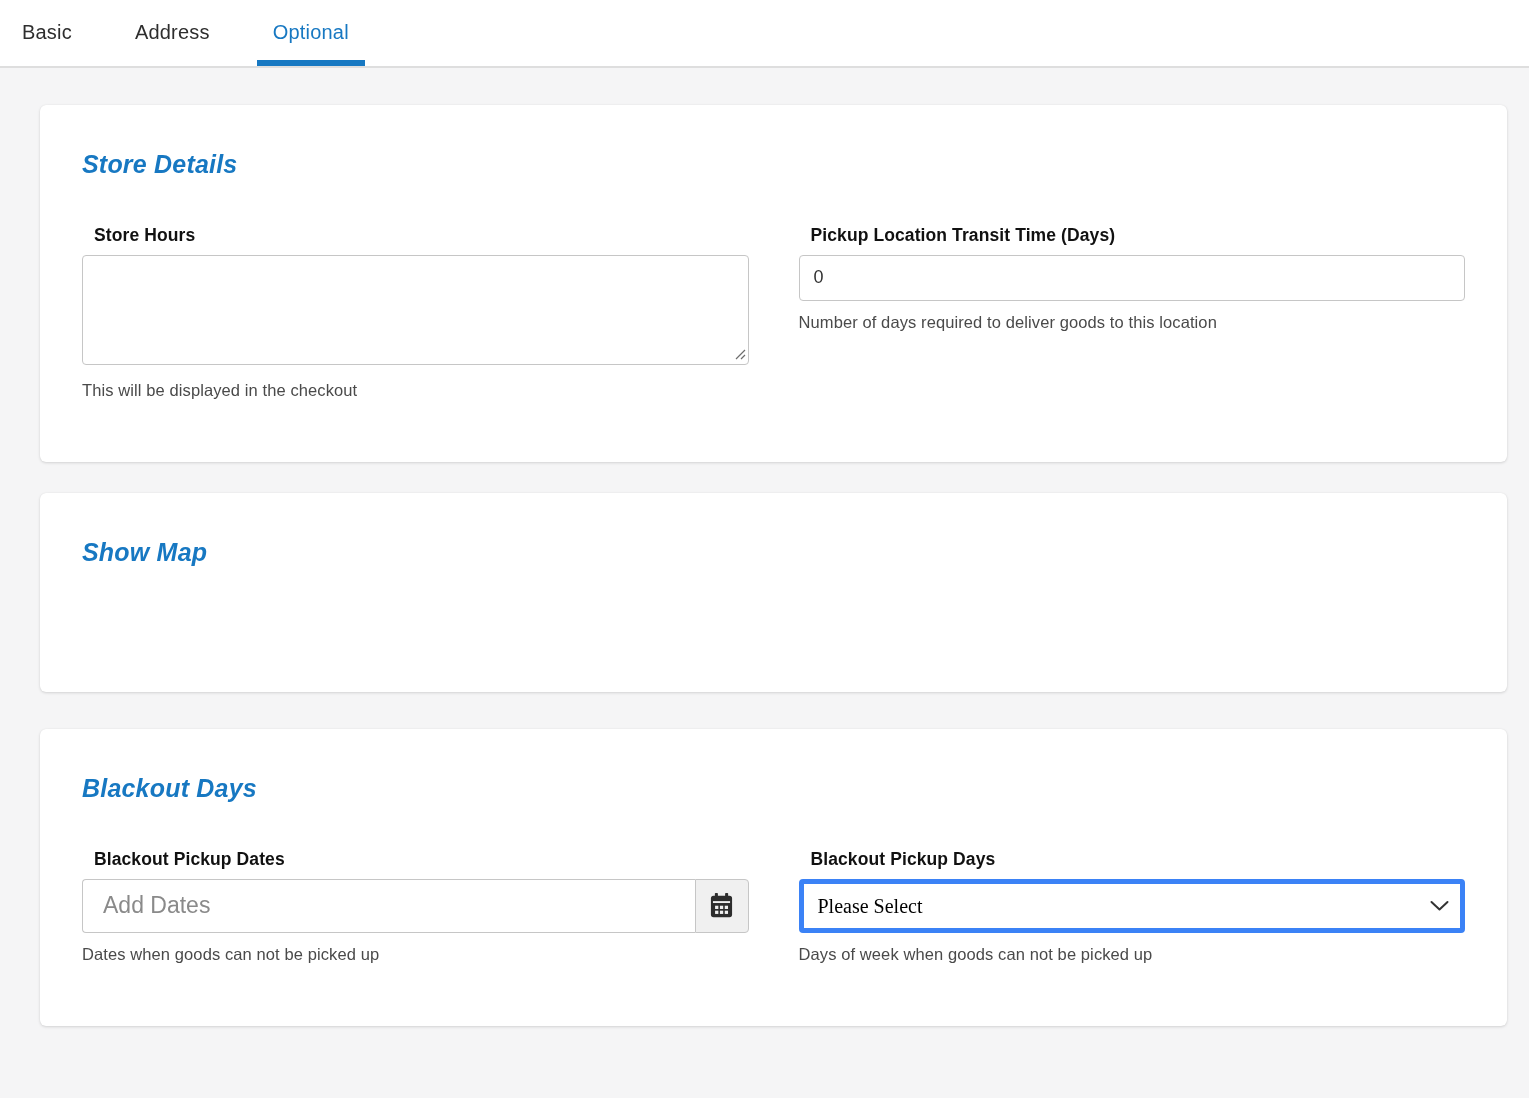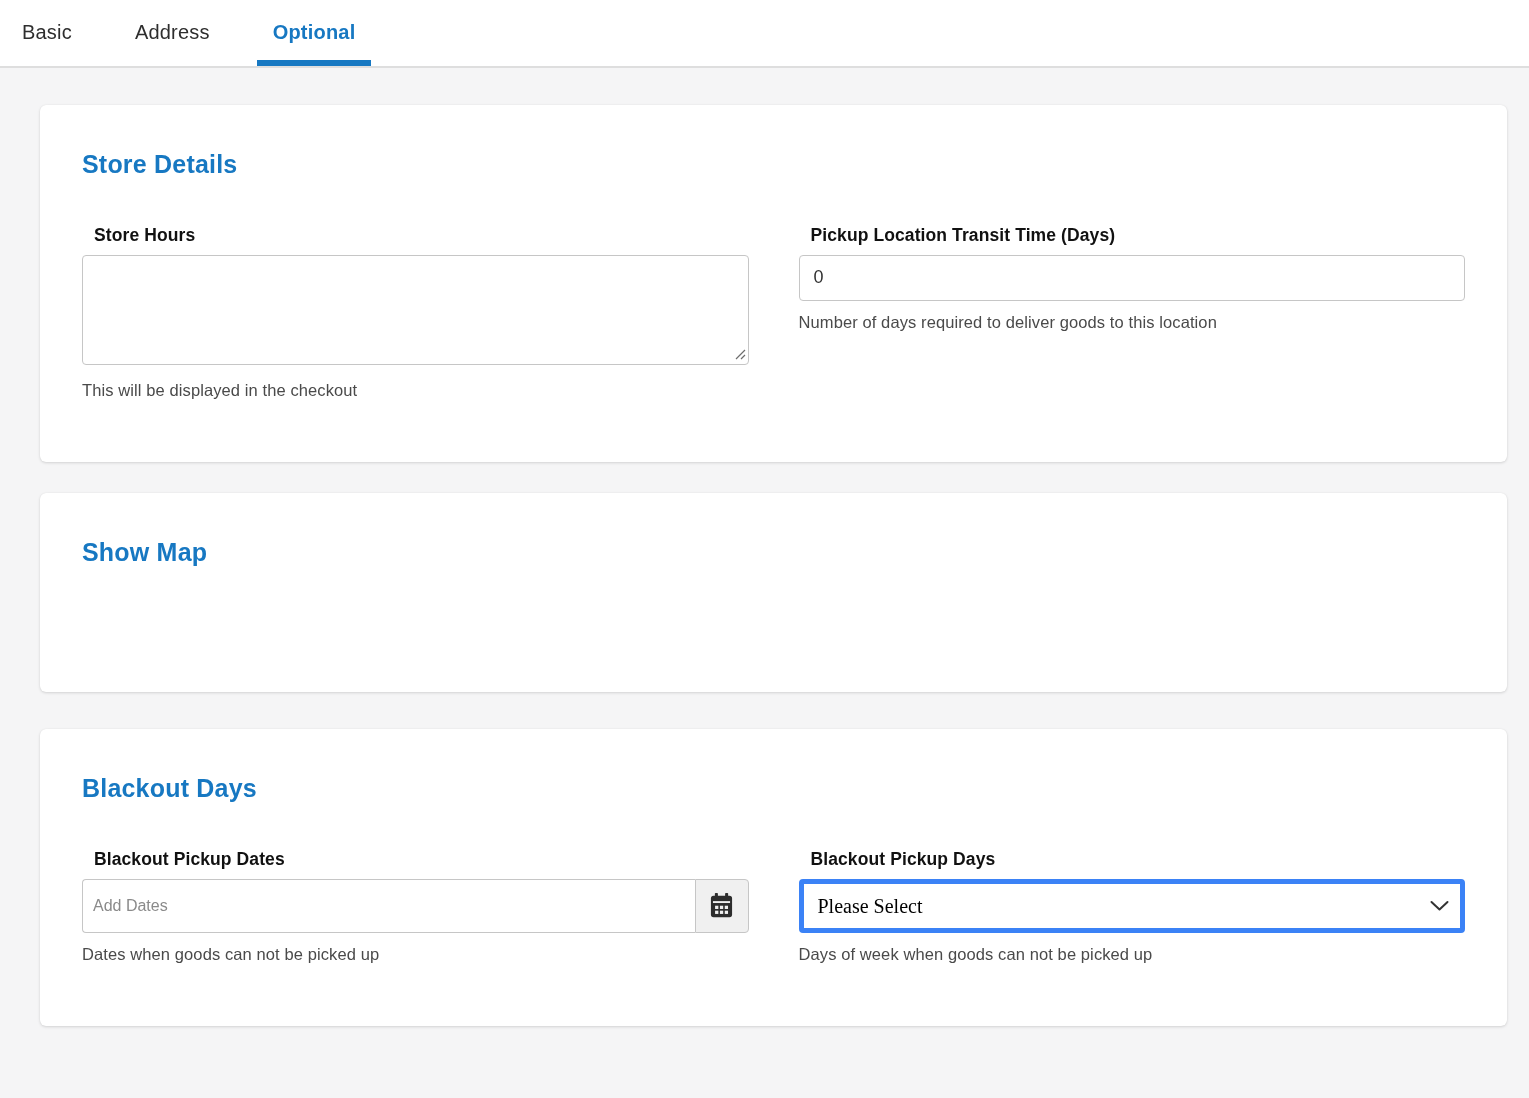--- a/index.html
+++ b/index.html
@@ -26,21 +26,21 @@
     color: #2e2e2e;
     padding: 21px 16px 0 16px;
     margin-right: 31px;
     cursor: pointer;
     position: relative;
     font-weight: 400;
     letter-spacing: 0.2px;
   }
   .tab.active {
     color: #1778c2;
-    font-weight: 700;
+    font-weight: 400;
     box-shadow: inset 0 -6px 0 0 #1778c2;
   }
 
   
   .content {
     padding: 37px 22px 18px 40px;
   }
   .card {
     background: #ffffff;
     border-radius: 6px;
@@ -49,20 +49,21 @@
     margin-bottom: 31px;
   }
   .card.show-map { padding-bottom: 80px; margin-bottom: 37px; }
   .section-title {
     color: #1778c2;
     font-size: 25px;
     font-weight: 700;
     line-height: 1.1;
     margin-bottom: 46px;
     letter-spacing: 0.2px;
+    font-style: italic;
   }
   .two-col {
     display: grid;
     grid-template-columns: 1fr 1fr;
     column-gap: 50px;
     align-items: start;
   }
   .field-label {
     display: block;
     font-size: 17.5px;
@@ -140,22 +141,22 @@
   .input-group {
     display: flex;
     width: 100%;
     height: 54px;
   }
   .input-group input.date-input {
     flex: 1;
     border: 1px solid #c6c6c6;
     border-right: none;
     border-radius: 4px 0 0 4px;
-    font-size: 16px;
-    padding: 0 10px;
+    font-size: 23px;
+    padding: 0 20px;
     min-width: 0;
   }
   .input-group input.date-input::placeholder { color: #8a8a8a; opacity: 1; }
   .addon-btn {
     width: 54px;
     background: #f0f0f0;
     border: 1px solid #c6c6c6;
     border-radius: 0 4px 4px 0;
     display: flex;
     align-items: center;

